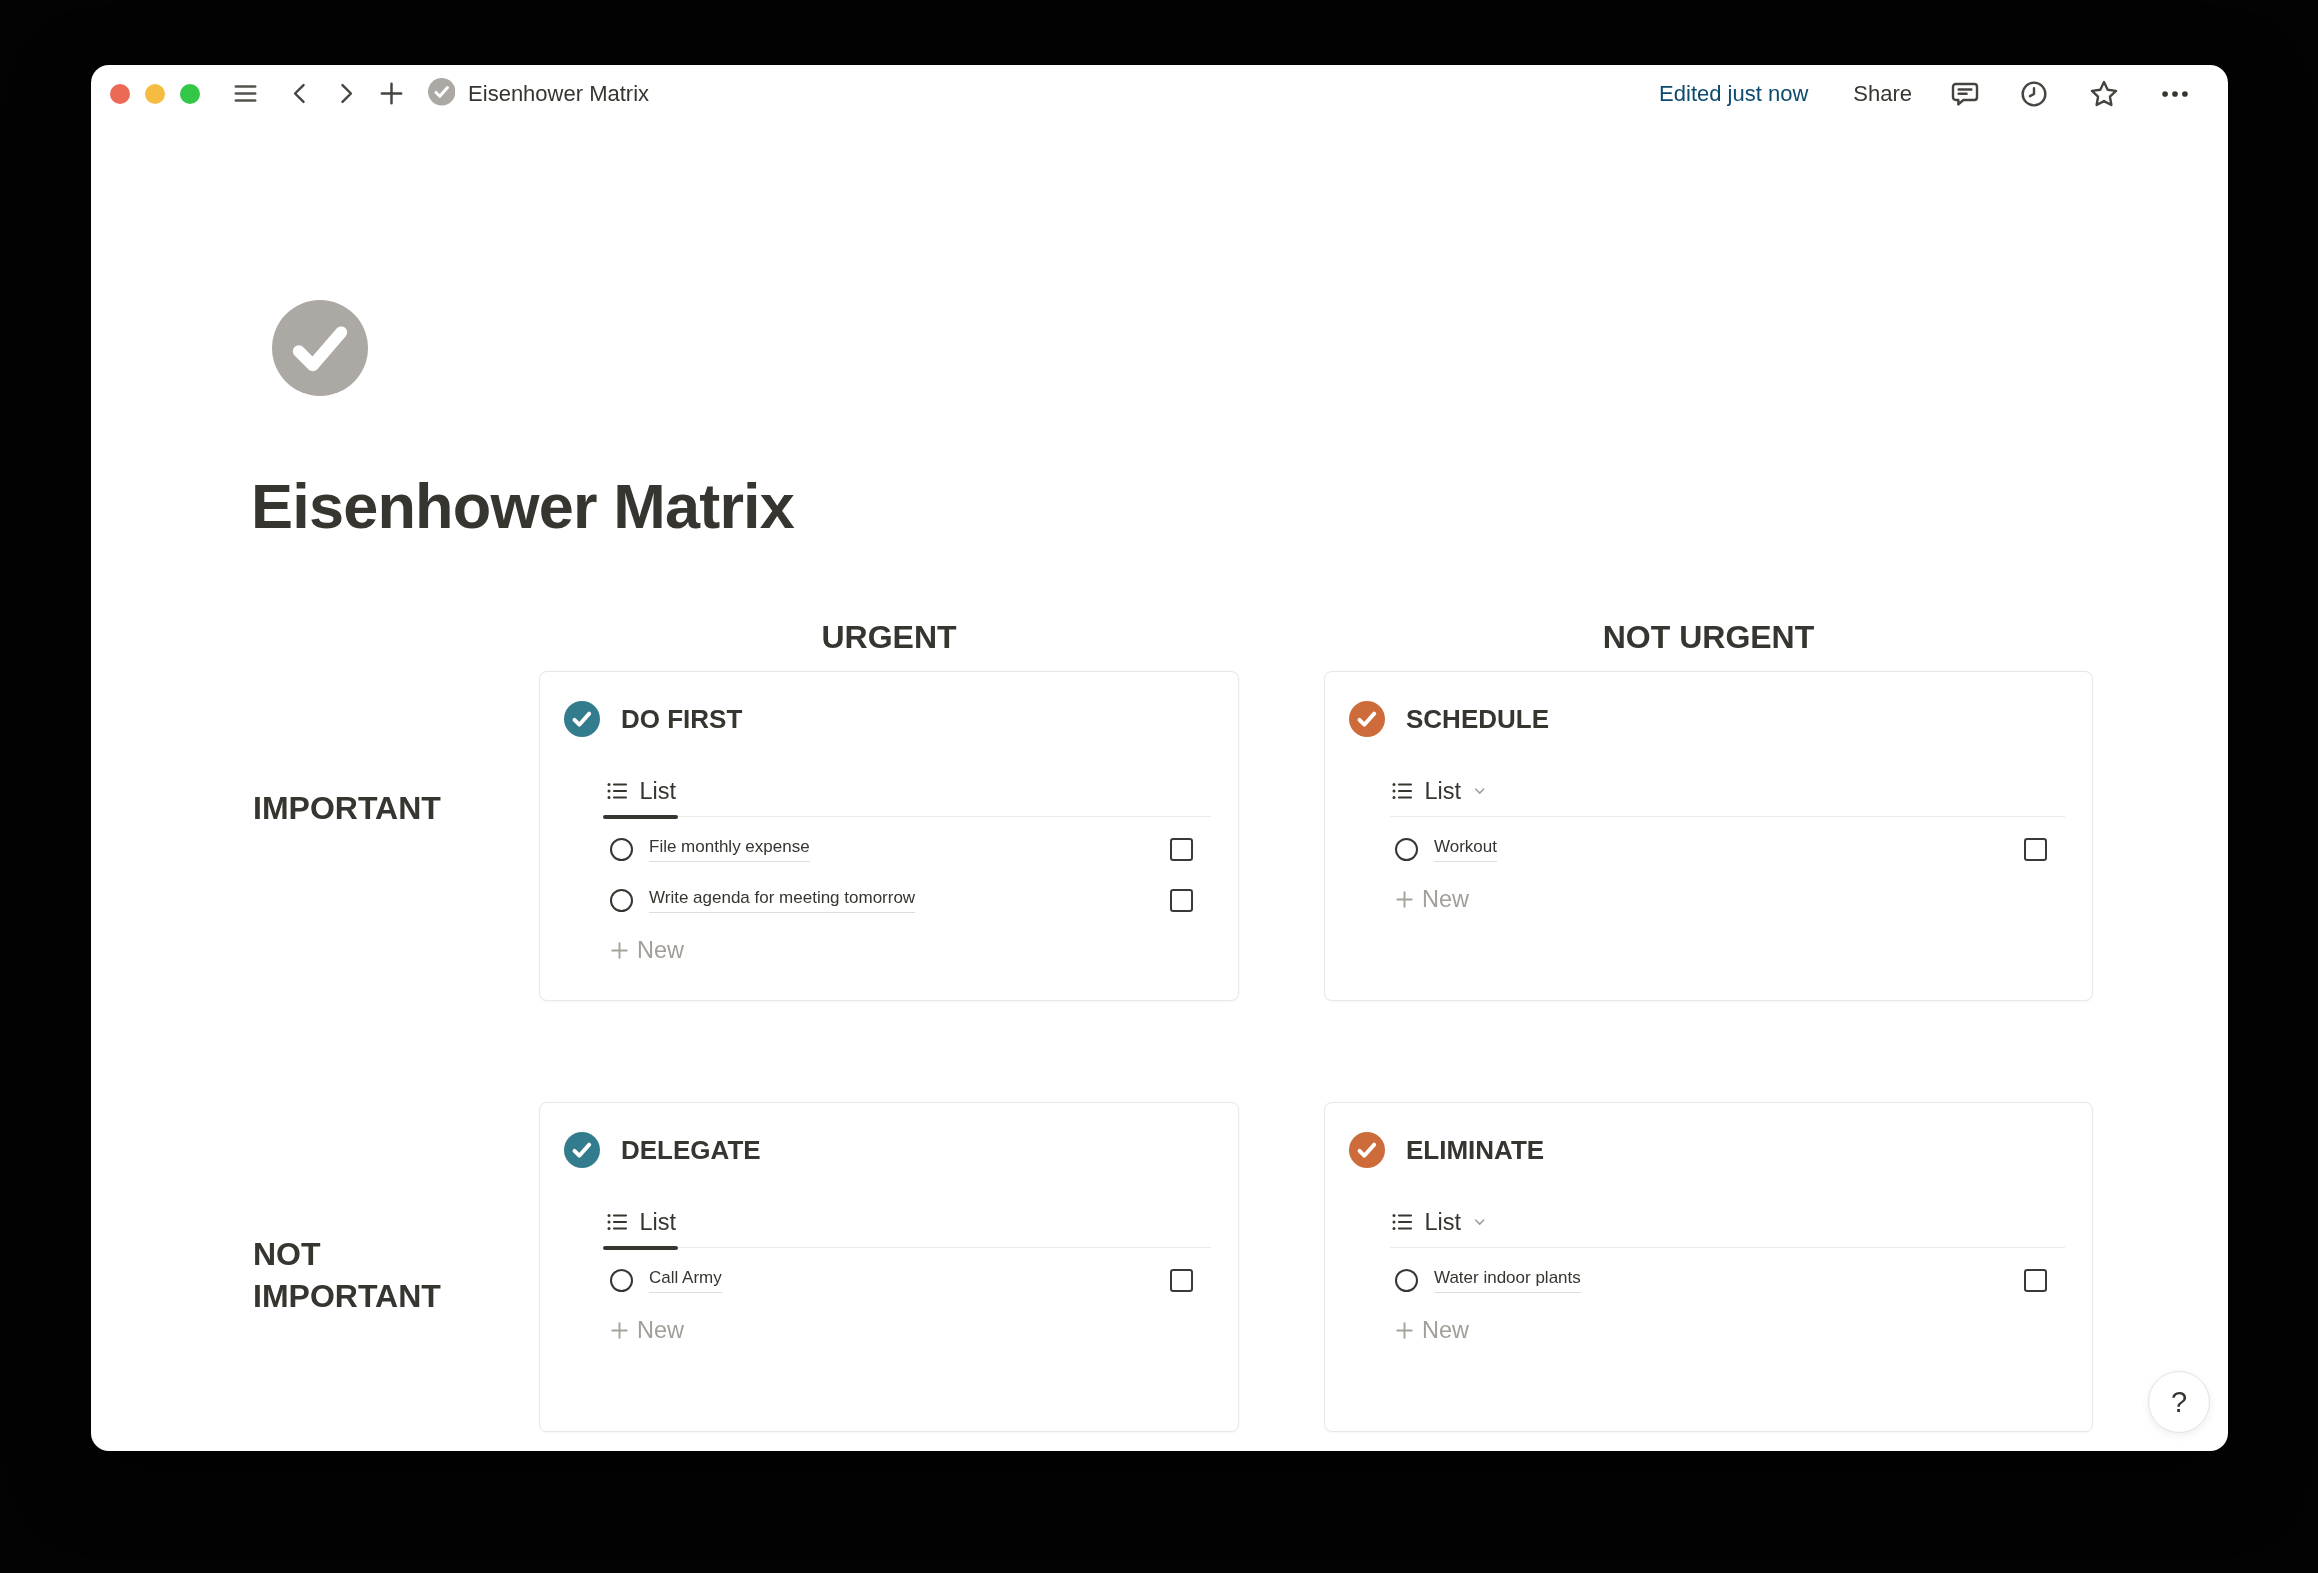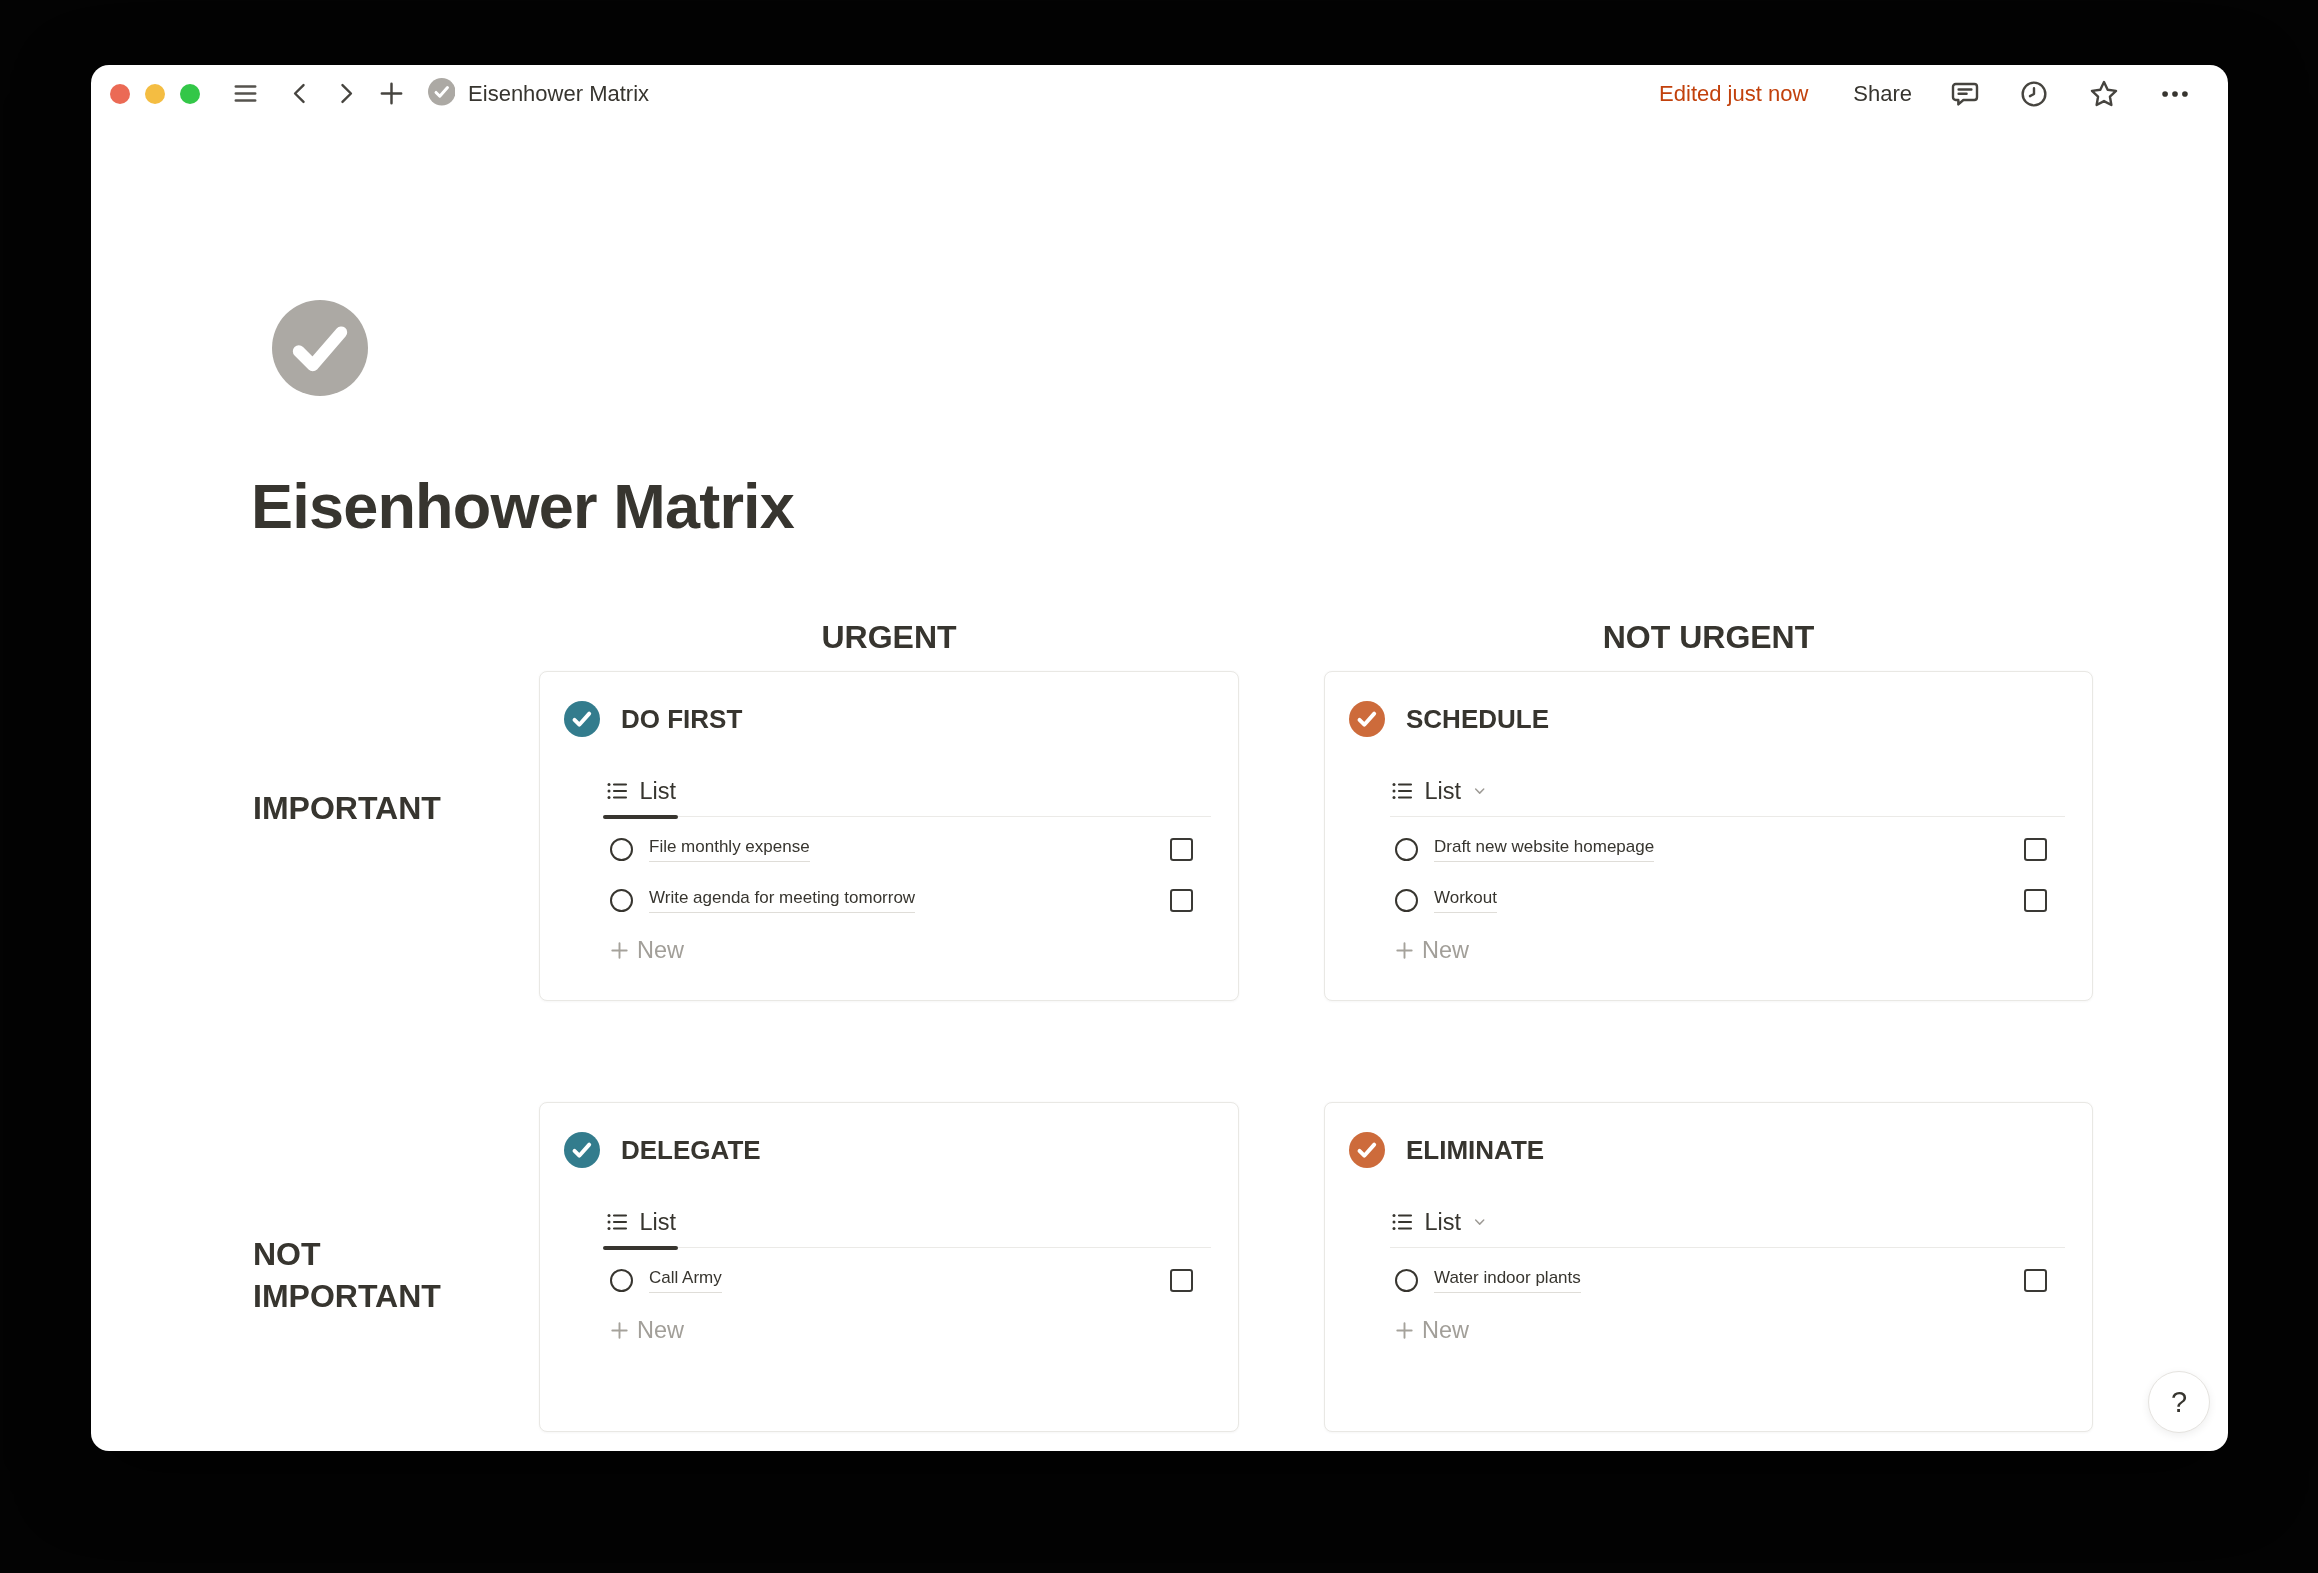--- a/index.html
+++ b/index.html
@@ -14,21 +14,21 @@
   .light{width:20px;height:20px;border-radius:50%;}
   .tb-icon{display:flex;align-items:center;justify-content:center;color:#55534e;}
   .tb-icon svg{display:block;}
   .hamburger{margin-left:31px;}
   .nav-back{margin-left:26px;}
   .nav-fwd{margin-left:16px;}
   .new-tab{margin-left:16px;}
   .crumb{display:flex;align-items:center;margin-left:21px;gap:13px;}
   .crumb-title{font-size:22px;color:#37352f;}
   .tb-spacer{flex:1;}
-  .edited{font-size:22px;color:#c2410c;}
+  .edited{font-size:22px;color:#0c4a6e;}
   .share{font-size:22px;color:#37352f;margin-left:45px;}
   .tb-right{margin-left:37px;}
   
   .page-icon{position:absolute;left:181px;top:235px;width:96px;height:96px;}
   .page-title{position:absolute;left:160px;top:405px;font-size:63px;font-weight:700;color:#37352f;letter-spacing:-0.8px;}
   
   .col-header{position:absolute;top:554px;text-align:center;font-size:32px;font-weight:700;color:#37352f;}
   .col-header.left{left:448px;width:700px;}
   .col-header.right{left:1233px;width:769px;}
   .row-header{position:absolute;left:162px;font-size:32px;font-weight:700;color:#37352f;line-height:42px;}
@@ -215,26 +215,20 @@
           <span class="chev">
             <svg width="19.4" height="19.4" viewBox="0 0 24 24">
                 <path d="M7 10l5 5 5-5" stroke="#9e9b96" stroke-width="1.8" fill="none" stroke-linecap="round" stroke-linejoin="round"></path>
               </svg>
           </span>
         </div>
       </div>
       <div class="items">
         <div class="item-row">
           <span class="bullet"></span>
-          <span class="item-label">Draft new website homepage</span>
-          <span class="row-spacer"></span>
-          <span class="checkbox"></span>
-        </div>
-        <div class="item-row">
-          <span class="bullet"></span>
           <span class="item-label">Workout</span>
           <span class="row-spacer"></span>
           <span class="checkbox"></span>
         </div>
         <div class="new-row">
           <svg width="23" height="23" viewBox="0 0 24 24">
               <path d="M12 4.5v15M4.5 12h15" stroke="#a5a29b" stroke-width="2" stroke-linecap="round"></path>
             </svg>
           <span class="new-label">New</span>
         </div>

